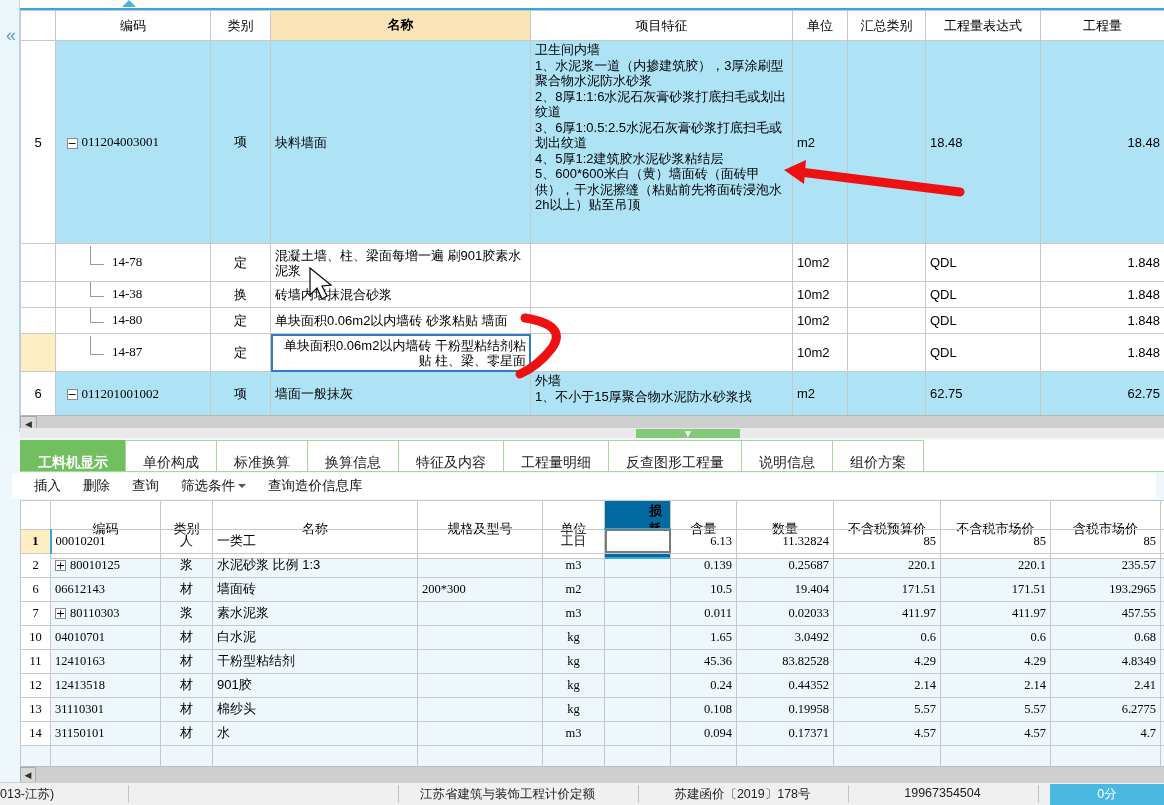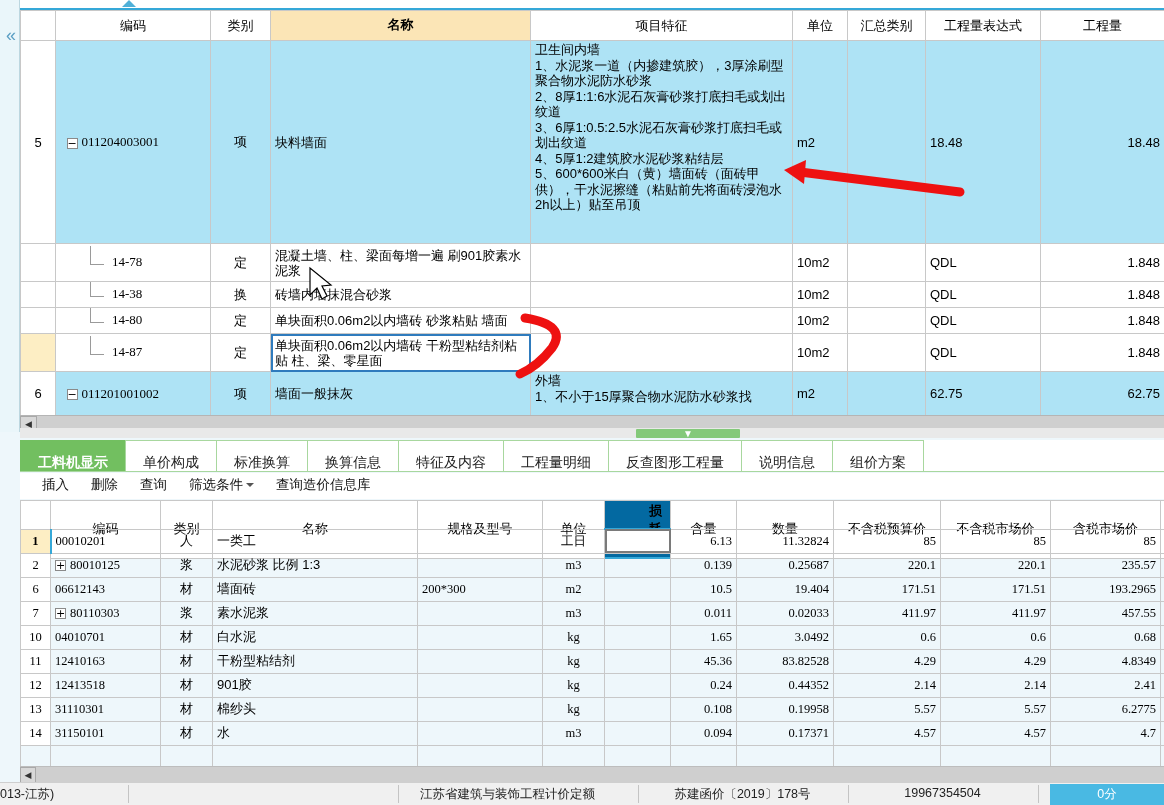--- a/index.html
+++ b/index.html
@@ -42,37 +42,37 @@
   td.code { font-size:12px; font-family:"Liberation Serif", serif; letter-spacing:0px; }
   td.ctr { text-align:center; }
   td.rgt { text-align:right; }
   .treebox { display:inline-block; width:11px; height:11px; border:1px solid #8a8a8a; background:#fff; color:#000;
              line-height:9px; text-align:center; font-size:11px; vertical-align:middle; margin-right:4px; font-family:"DejaVu Sans", sans-serif;}
   .tree-indent { display:inline-block; width:26px; }
   .tree-line { display:inline-block; width:26px; position:relative; height:14px; vertical-align:middle; }
   .tree-line:before { content:""; position:absolute; left:4px; top:-11px; border-left:1px solid #9a9a9a; height:18px; }
   .tree-line:after { content:""; position:absolute; left:4px; top:7px; border-top:1px solid #9a9a9a; width:14px; }
   .feat { white-space:pre-line; line-height:15.5px; font-size:12.5px; padding:2px 3px; }
-  td.sel-cell { outline:2px solid #2f7bbd; outline-offset:-2px; }
+  td.sel-cell { outline:2px solid #2f7bbd; outline-offset:-2px;text-align:right; }
 
   
   .hscroll { position:absolute; left:20px; top:415px; width:1144px; height:17px; background:#cfcfcf; border-top:1px solid #b5b5b5; }
   .hscroll .arrow-l { position:absolute; left:0; top:0; width:17px; height:17px; background:#d8d8d8; border:1px solid #a9a9a9; color:#333; font-size:9px; text-align:center; line-height:15px;}
 
   
   .splitter { position:absolute; left:20px; top:428px; width:1144px; height:10px; background:#e9e9e9; }
   .split-handle { position:absolute; left:636px; top:429px; width:104px; height:9px; background:#84c97a; border-radius:1px; text-align:center; color:#fff; font-size:10px; line-height:9px; cursor:pointer;}
 
   
   .tabbar { position:absolute; left:20px; top:440px; width:1144px; height:32px; background:#fff; border-bottom:1px solid #a8d79e; }
   .tab { float:left; height:31px; line-height:31px; padding:6px 17px; border:1px solid #a8d79e; border-bottom:none; background:#fff; color:#222; font-size:14px; cursor:pointer; margin-right:-1px;}
   .tab.active { background:#72bf60; color:#fff; font-weight:bold; border-color:#72bf60; }
 
   
-  .actionbar { position:absolute; left:20px; top:473px; width:1144px; height:26px; background:#fff;font-family:Liberation Mono, monospace; }
+  .actionbar { position:absolute; left:12px; top:473px; width:1144px; height:26px; background:#fff; }
   .act { float:left; line-height:26px; margin-left:22px; font-size:13.5px; color:#111; cursor:pointer; }
   .act .caret { display:inline-block; margin-left:3px; border-left:4px solid transparent;border-right:4px solid transparent;border-top:4px solid #555; vertical-align:middle;}
 
   
   .bot-head-wrap { position:absolute; left:20px; top:500px; width:1144px; height:28px; }
   table.bot { width:1144px; }
   table.bot th { background:#fff; height:26px; text-align:center; font-weight:normal; font-size:13px; }
   table.bot th.loss { background:#0369a1; font-weight:bold; border-bottom:2px solid #35a8d8;padding-left:40px; }
   .bot-body-wrap { position:absolute; left:20px; top:528px; width:1144px; height:240px; overflow:hidden; }
   table.bot td { height:24px; font-size:12.5px; font-family:"Liberation Serif", serif; }

